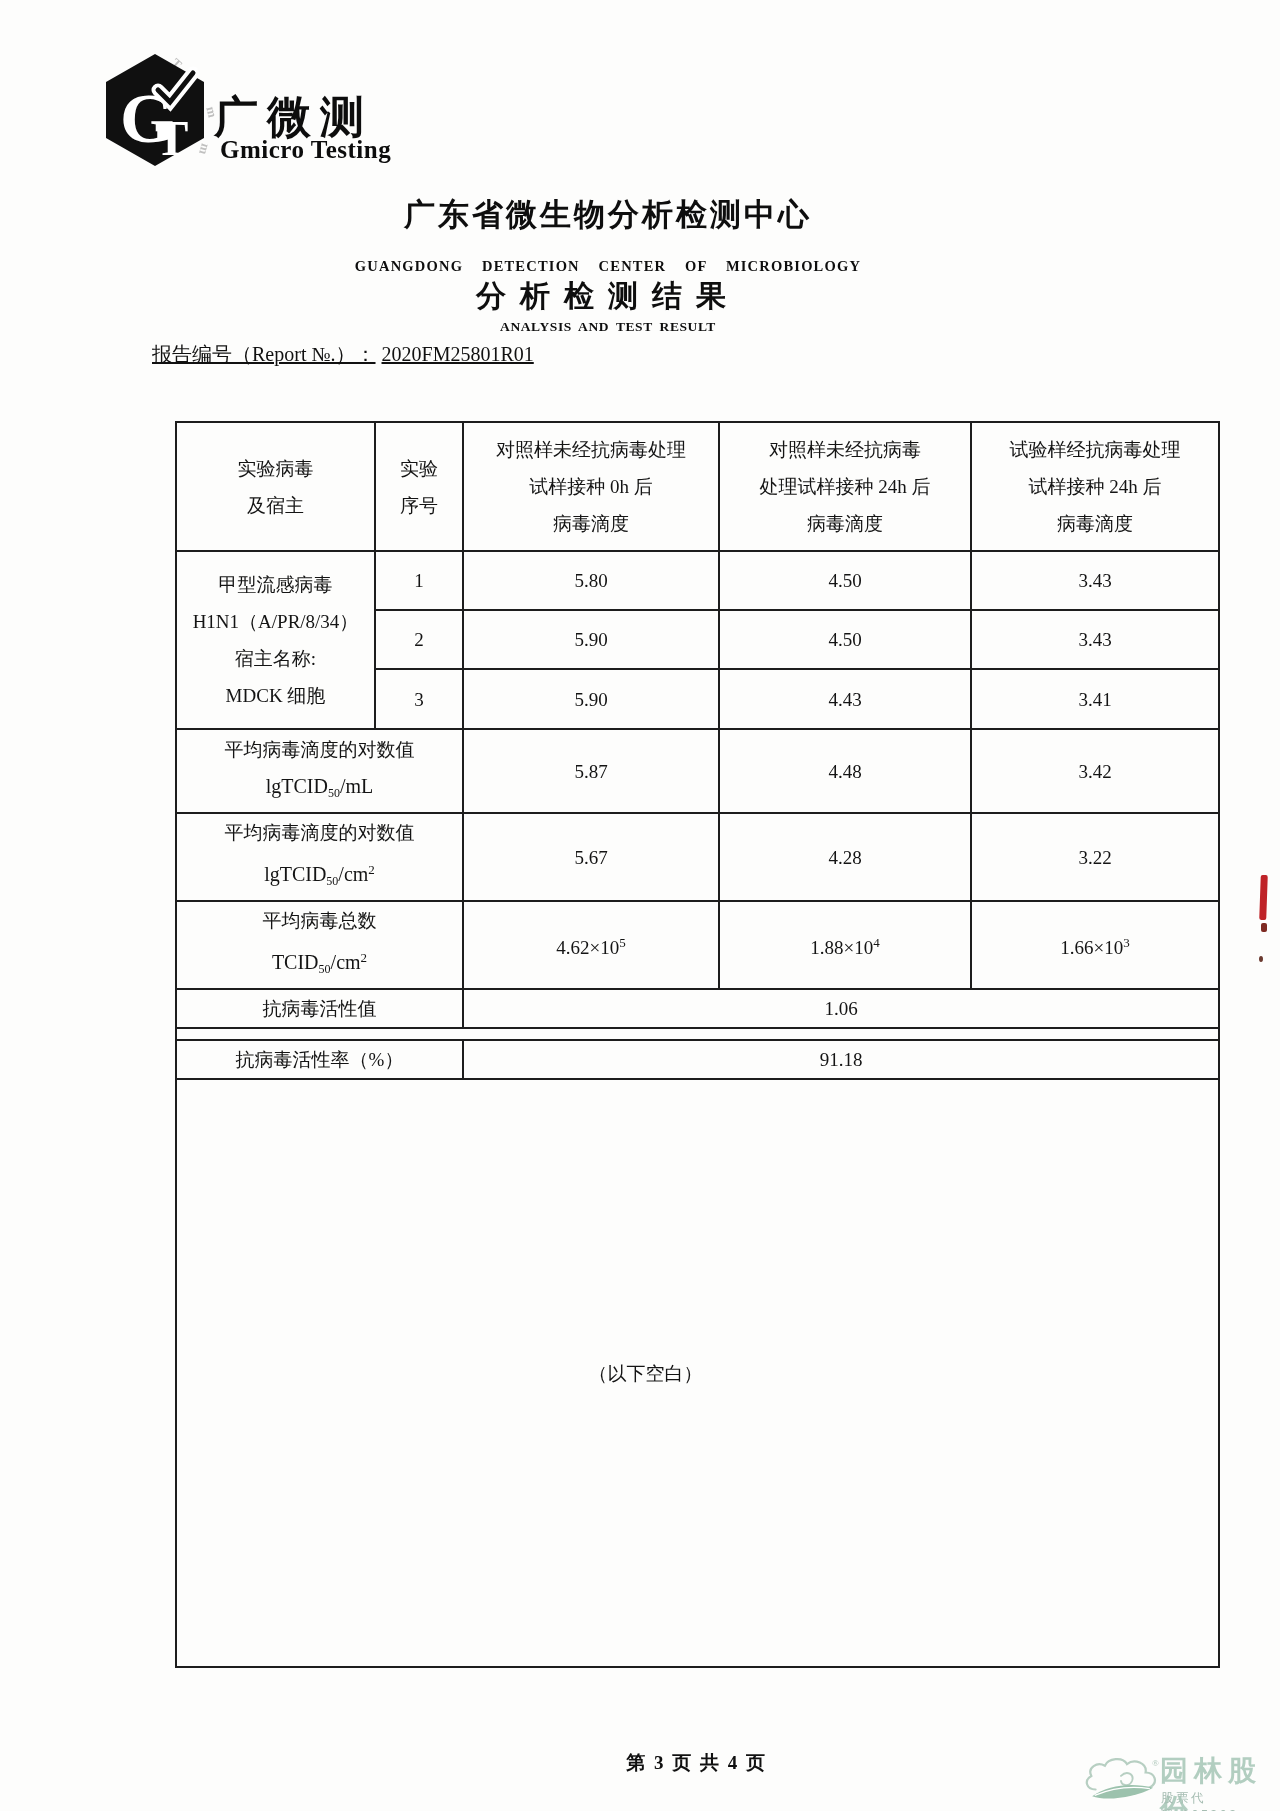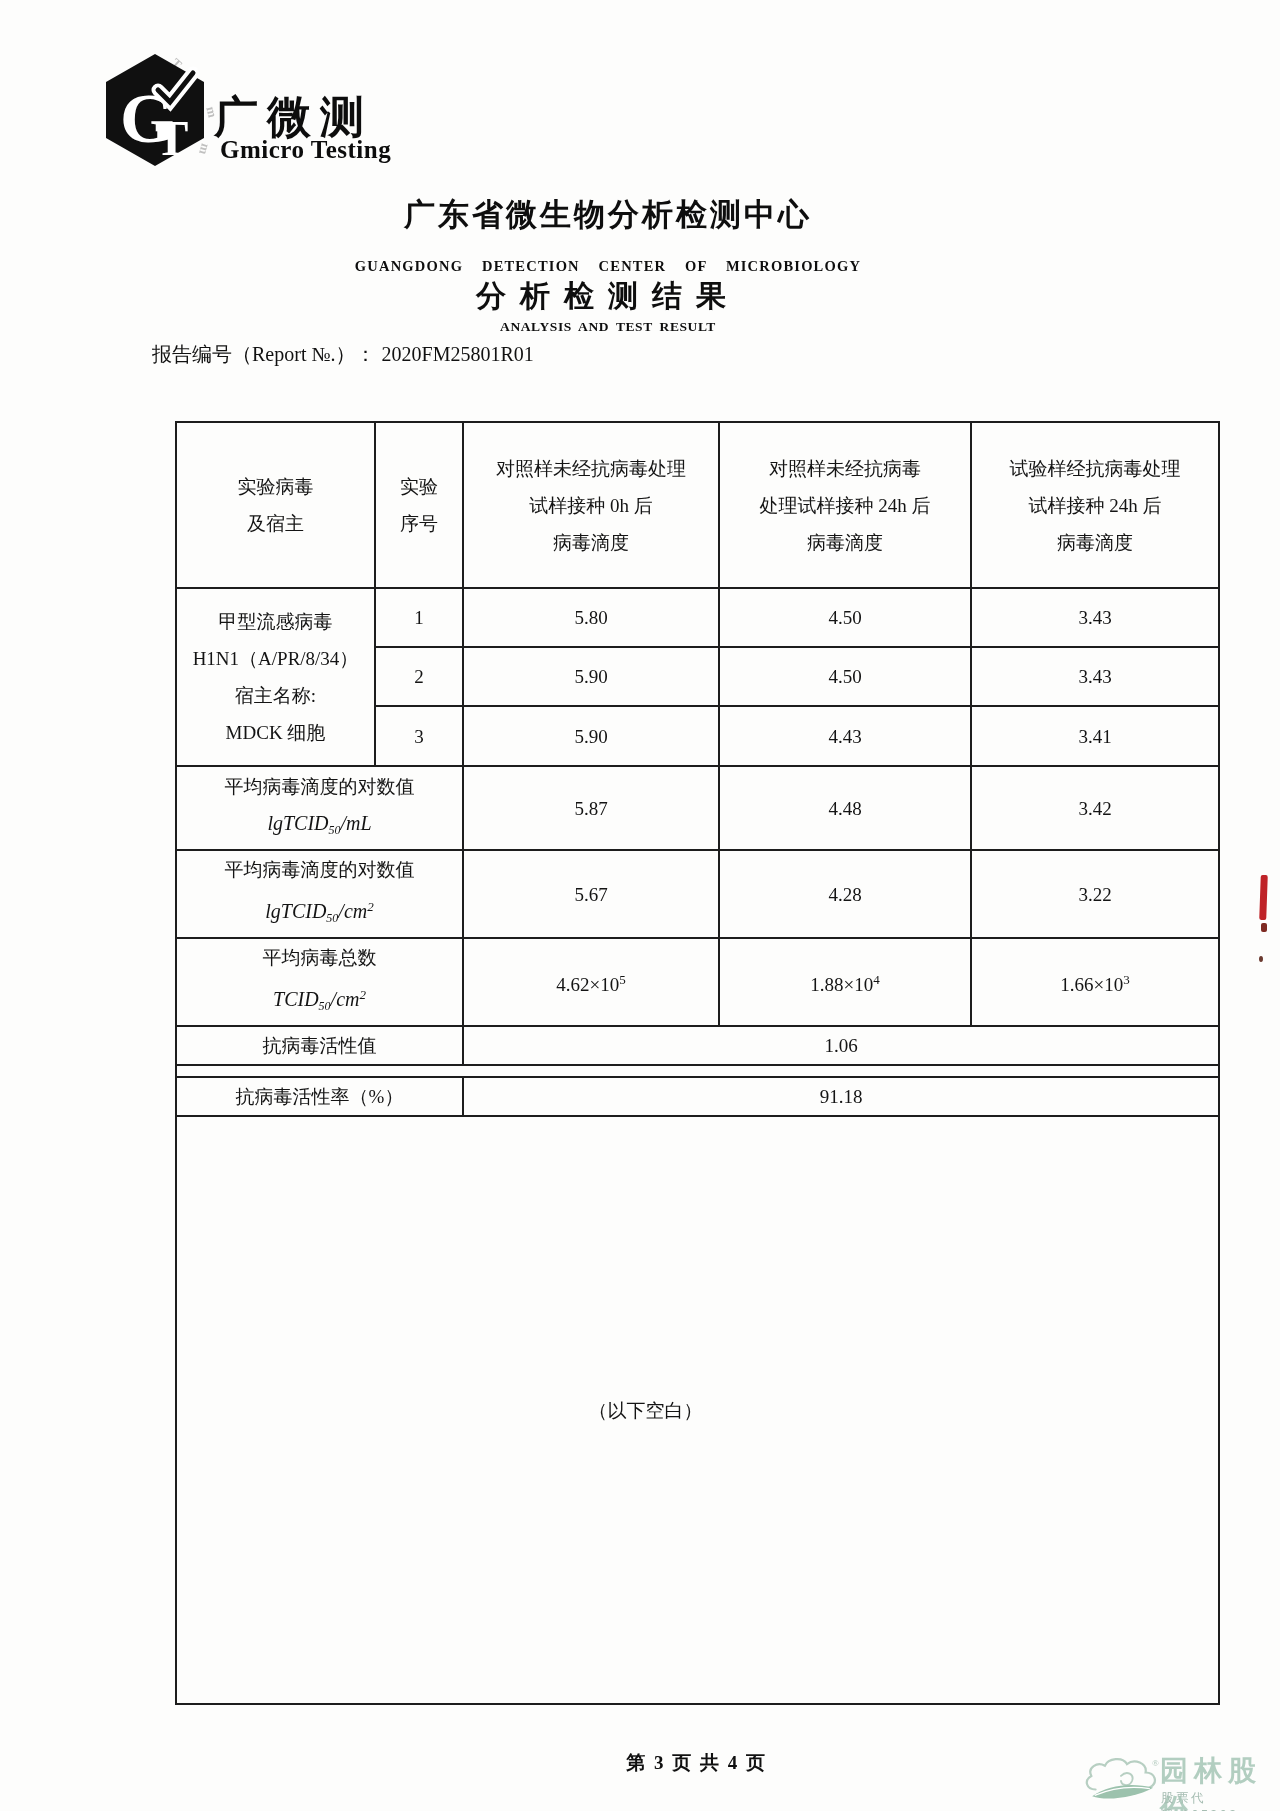--- a/index.html
+++ b/index.html
@@ -17,45 +17,45 @@
   .arc-mark{position:absolute; font-size:13px; color:#8f8f8f; opacity:.55; font-weight:bold;}
   .arc-a{left:172px; top:56px; transform:rotate(42deg);}
   .arc-b{left:206px; top:104px; transform:rotate(76deg);}
   .arc-c{left:199px; top:141px; transform:rotate(106deg);}
   
   .center-line{position:absolute; left:0; width:1216px; text-align:center; font-weight:bold; color:#0e0e0e;}
   .t-org-cn{top:194px; font-size:31px; letter-spacing:3px;}
   .t-org-en{top:258px; font-size:14.5px; letter-spacing:1.2px; word-spacing:14px;}
   .t-doc-cn{top:276px; font-size:30px; letter-spacing:14px;}
   .t-doc-en{top:319px; font-size:13.5px; letter-spacing:0.6px; word-spacing:3px;}
-  .report-line{position:absolute; left:152px; top:341px; font-size:20px; color:#111;}
+  .report-line{position:absolute; left:152px; top:341px; font-size:20px; color:#111;text-decoration:underline;}
   .report-line .no{margin-left:6px;}
   
   table.rpt{
     position:absolute; left:175px; top:421px; width:1043px;
     border-collapse:collapse; table-layout:fixed;
   }
   table.rpt th, table.rpt td{
     border:2px solid #1d1d1d; padding:0; text-align:center; vertical-align:middle;
     font-weight:normal; font-size:19px; line-height:37px; color:#141414;
   }
   td.num, th.num{font-size:20px;}
   .c1{width:199px;} .c2{width:88px;} .c3{width:256px;} .c4{width:252px;} .c5{width:248px;}
-  tr.hdr{height:166px;} tr.trial{height:59px;}
+  tr.hdr{height:129px;} tr.trial{height:59px;}
   tr.avg1{height:84px;} tr.avg2{height:80px;} tr.tot{height:75px;}
   tr.act{height:36px;}
   tr.spacer{height:12px;}
   tr.spacer td{border-top:none; border-bottom:none;}
   tr.rate{height:38px;}
   tr.blankrow{height:588px;}
   td.blankcell{vertical-align:top; padding-top:26px;}
   td.blankcell .shift{display:inline-block; transform:translateX(-52px);font-family:Liberation Serif, serif;}
   sub{font-size:12px; vertical-align:-4px;}
   sup{font-size:13px; vertical-align:7px;}
-  .unit{font-size:20px;font-style:italic;}
+  .unit{font-size:20px;}
   
   .stamp1{position:absolute; left:1260px; top:875px; width:7px; height:45px;
           background:#bf2328; border-radius:2px; transform:rotate(2deg);}
   .stamp2{position:absolute; left:1261px; top:923px; width:6px; height:9px;
           background:#7e2a22; border-radius:2px;}
   .stamp3{position:absolute; left:1259px; top:956px; width:4px; height:6px;
           background:#6b3a30; border-radius:50%;}
   
   .footer-page{position:absolute; left:175px; top:1750px; width:1043px; text-align:center;
                font-size:19px; font-weight:bold; letter-spacing:2px; color:#101010;}

